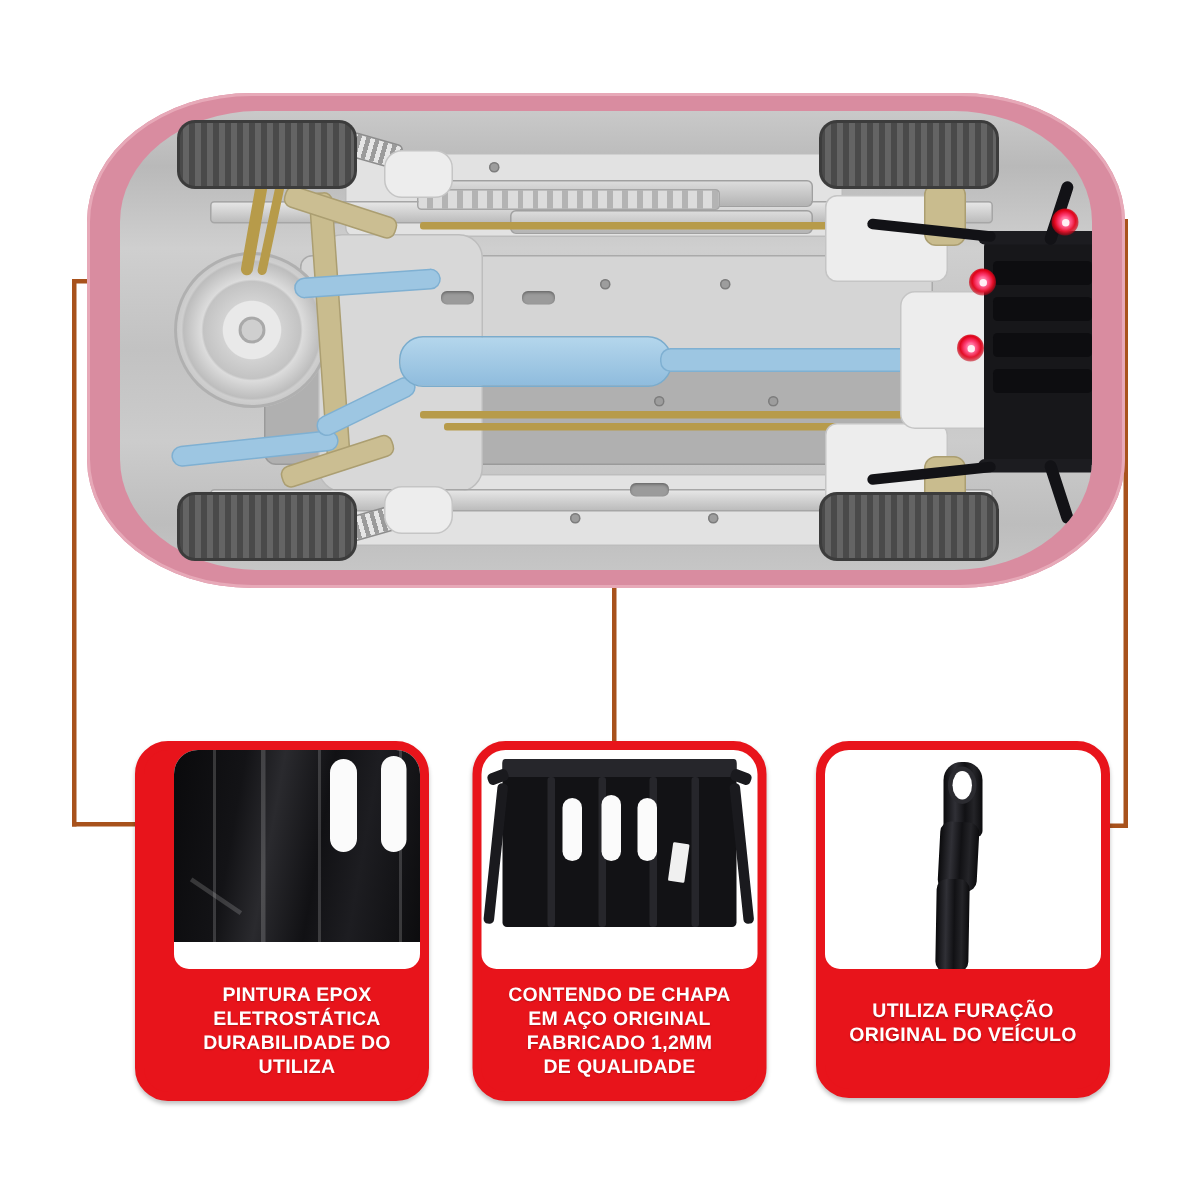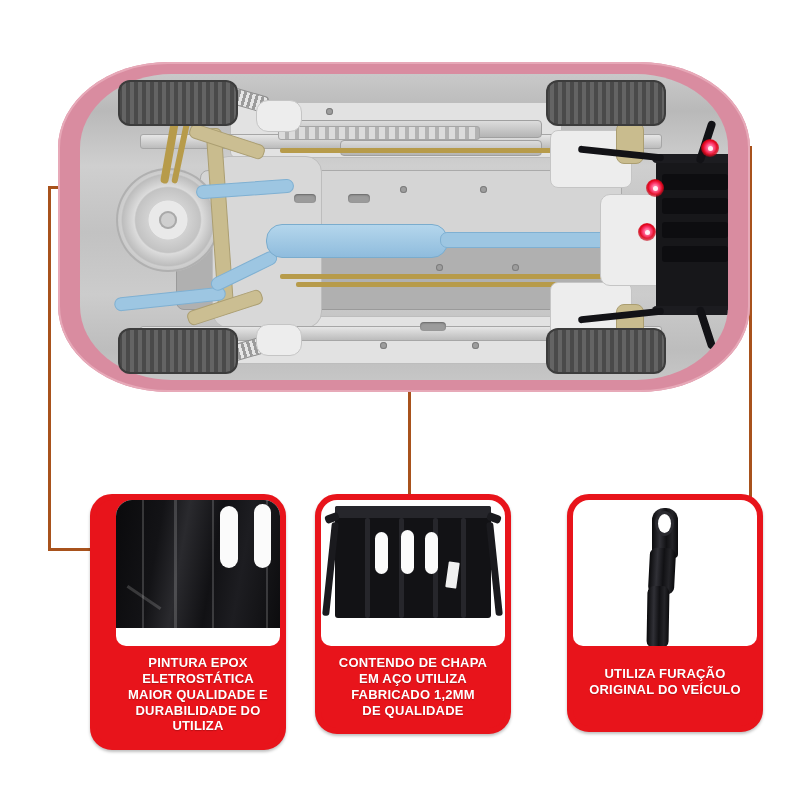--- a/index.html
+++ b/index.html
@@ -230,21 +230,20 @@
         <div class="creaseA" style="left:96px;top:0;width:2px;height:132px;"></div>
         <div class="creaseA" style="left:150px;top:0;width:2px;height:132px;"></div>
         <div class="slotw" style="left:104px;top:6px;width:18px;height:62px;"></div>
         <div class="slotw" style="left:138px;top:4px;width:17px;height:64px;"></div>
         <div class="creaseA" style="left:8px;top:96px;width:40px;height:3px;transform:rotate(34deg);"></div>
       </div>
     </div>
     <div class="card-caption">
       <div>PINTURA EPOX</div>
       <div>ELETROSTÁTICA</div>
-      <div>MAIOR QUALIDADE E</div>
       <div>DURABILIDADE DO UTILIZA</div>
     </div>
   </div>
 
   <div class="card" style="left:315px;top:494px;">
     <div class="card-photo">
       <div class="photoB-plate" style="left:14px;top:6px;width:156px;height:112px;border-radius:3px;"></div>
       <div class="photoB-ridge" style="left:14px;top:6px;width:156px;height:12px;"></div>
       <div class="photoB-ridge" style="left:44px;top:18px;width:5px;height:100px;"></div>
       <div class="photoB-ridge" style="left:78px;top:18px;width:5px;height:100px;"></div>
@@ -254,27 +253,27 @@
       <div class="slotw" style="left:80px;top:30px;width:13px;height:44px;"></div>
       <div class="slotw" style="left:104px;top:32px;width:13px;height:42px;"></div>
       <div class="photoB-label" style="left:126px;top:62px;width:11px;height:26px;"></div>
       <div class="photoB-tab" style="left:4px;top:14px;width:14px;height:8px;transform:rotate(-20deg);"></div>
       <div class="photoB-tab" style="left:166px;top:14px;width:14px;height:8px;transform:rotate(20deg);"></div>
       <div class="photoB-tab" style="left:6px;top:22px;width:7px;height:94px;transform:rotate(6deg);"></div>
       <div class="photoB-tab" style="left:170px;top:22px;width:7px;height:94px;transform:rotate(-6deg);"></div>
     </div>
     <div class="card-caption">
       <div>CONTENDO DE CHAPA</div>
-      <div>EM AÇO UTILIZA</div>
+      <div>EM AÇO ORIGINAL</div>
       <div>FABRICADO 1,2MM</div>
       <div>DE QUALIDADE</div>
     </div>
   </div>
 
-  <div class="card" style="left:567px;top:494px;">
+  <div class="card" style="left:544px;top:494px;">
     <div class="card-photo">
       <div class="bracket" style="left:79px;top:8px;width:26px;height:50px;border-radius:12px 12px 4px 4px;"></div>
       <div class="bracket-eye" style="left:85px;top:14px;width:13px;height:19px;"></div>
       <div class="bracket" style="left:76px;top:48px;width:26px;height:46px;transform:rotate(3deg);"></div>
       <div class="bracket" style="left:74px;top:86px;width:22px;height:62px;transform:rotate(1deg);"></div>
     </div>
     <div class="card-caption" style="padding-top:20px;padding-bottom:28px;">
       <div>UTILIZA FURAÇÃO</div>
       <div>ORIGINAL DO VEÍCULO</div>
     </div>

